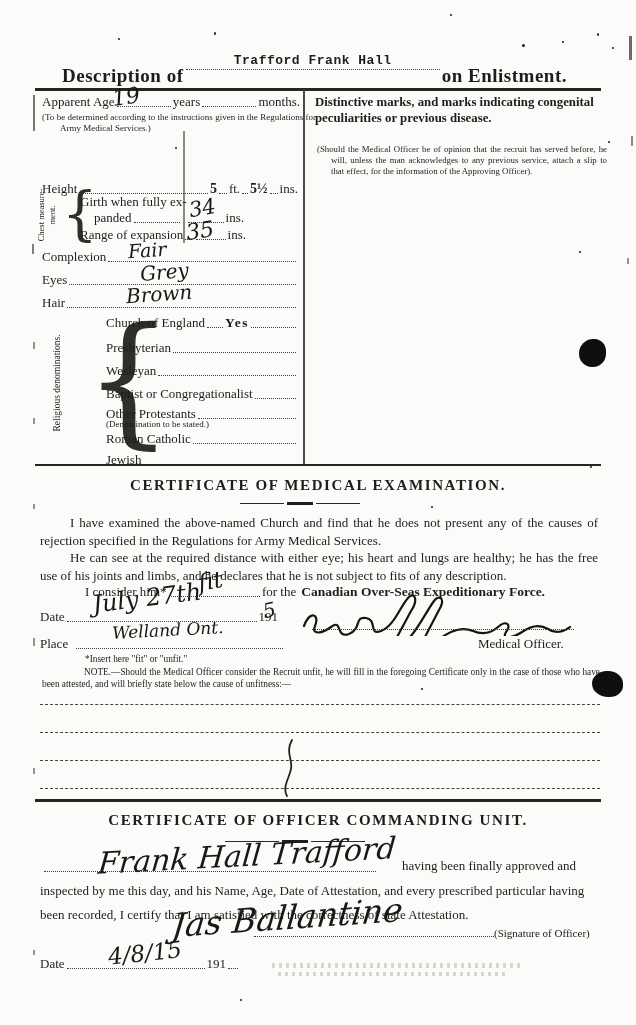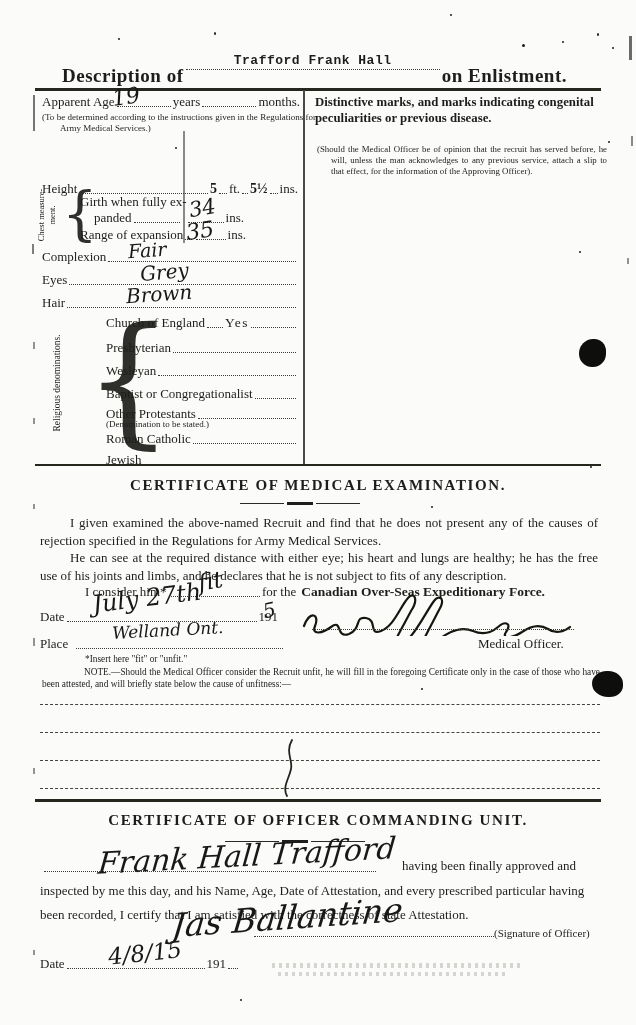--- a/index.html
+++ b/index.html
@@ -9,21 +9,21 @@
   .h1{font-size:19px;font-weight:bold;letter-spacing:.5px;white-space:nowrap;}
   .typed{font-family:"Liberation Mono",monospace;font-weight:bold;font-size:13px;letter-spacing:.5px;}
   .frow{display:flex;align-items:flex-end;}
   .lbl{font-size:13px;white-space:nowrap;}
   .fill{flex:1;border-bottom:1.6px dotted #3c3c3c;margin:0 2px 3px 2px;min-width:6px;}
   .fillw{border-bottom:1.6px dotted #3c3c3c;margin:0 2px 3px 2px;display:inline-block;}
   .small{font-size:9px;line-height:11px;}
   .hang{padding-left:18px;text-indent:-18px;text-align:justify;}
   .hand{font-family:"DejaVu Serif",serif;font-style:italic;color:#181816;white-space:nowrap;}
   .bold{font-weight:bold;}
-  .typedbold{font-weight:normal;font-size:13.5px;letter-spacing:1.5px;}
+  .typedbold{font-weight:bold;font-size:13.5px;letter-spacing:1.5px;}
   .hrule{background:#26261f;}
   .vline{background:#8a8a85;}
   .heading{font-size:15px;font-weight:bold;letter-spacing:1.6px;text-align:center;width:100%;white-space:nowrap;}
   .para{font-size:13px;line-height:17.5px;text-align:justify;text-indent:30px;}
   .line13{font-size:13px;line-height:17px;white-space:nowrap;}
   .hdiv{display:flex;align-items:center;}
   .hdiv .thin{flex:1;height:1px;background:#2a2a2a;}
   .hdiv .thick{width:26px;height:3px;background:#1d1d1b;margin:0 3px;}
   .dotline{border-bottom:1.7px dotted #3a3a3a;}
   .blank-rule{border-bottom:1.6px dashed #45453f;}
@@ -151,21 +151,21 @@
   <div class="abs bold" style="left:315px;top:94px;width:282px;font-size:12.8px;line-height:16px;">Distinctive marks, and marks indicating congenital peculiarities or previous disease.</div>
   <div class="abs small hang" style="left:317px;top:144px;width:276px;font-size:8.8px;padding-left:14px;text-indent:-14px;">(Should the Medical Officer be of opinion that the recruit has served before, he will, unless the man acknowledges to any previous service, attach a slip to that effect, for the information of the Approving Officer).</div>
 
   <div class="abs hrule" style="top:464px;left:35px;width:566px;height:2px;"></div>
   <div class="abs heading" style="top:477px;left:0;">CERTIFICATE OF MEDICAL EXAMINATION.</div>
   <div class="abs hdiv" style="top:502px;left:240px;width:120px;">
     <span class="thin"></span>
       <span class="thick"></span>
       <span class="thin"></span>
   </div>
-  <div class="abs para" style="top:514px;left:40px;width:558px;">I given examined the above-named Recruit and find that he does not present any of the causes of rejection specified in the Regulations for Army Medical Services.</div>
+  <div class="abs para" style="top:514px;left:40px;width:558px;">I have examined the above-named Church and find that he does not present any of the causes of rejection specified in the Regulations for Army Medical Services.</div>
   <div class="abs para" style="top:549px;left:40px;width:558px;">He can see at the required distance with either eye; his heart and lungs are healthy; he has the free use of his joints and limbs, and he declares that he is not subject to fits of any description.</div>
 
   <div class="abs frow" style="left:85px;top:584px;width:460px;">
     <span class="lbl">I consider him*</span>
     <span class="fillw" style="width:92px;"></span>
     <span class="lbl">for the</span>
     <span class="lbl bold" style="margin-left:5px;font-size:13.5px;">Canadian Over-Seas Expeditionary Force.</span>
   </div>
   <span class="abs hand" style="left:198px;top:568px;font-size:23px;transform:rotate(-10deg);">fit</span>
 

